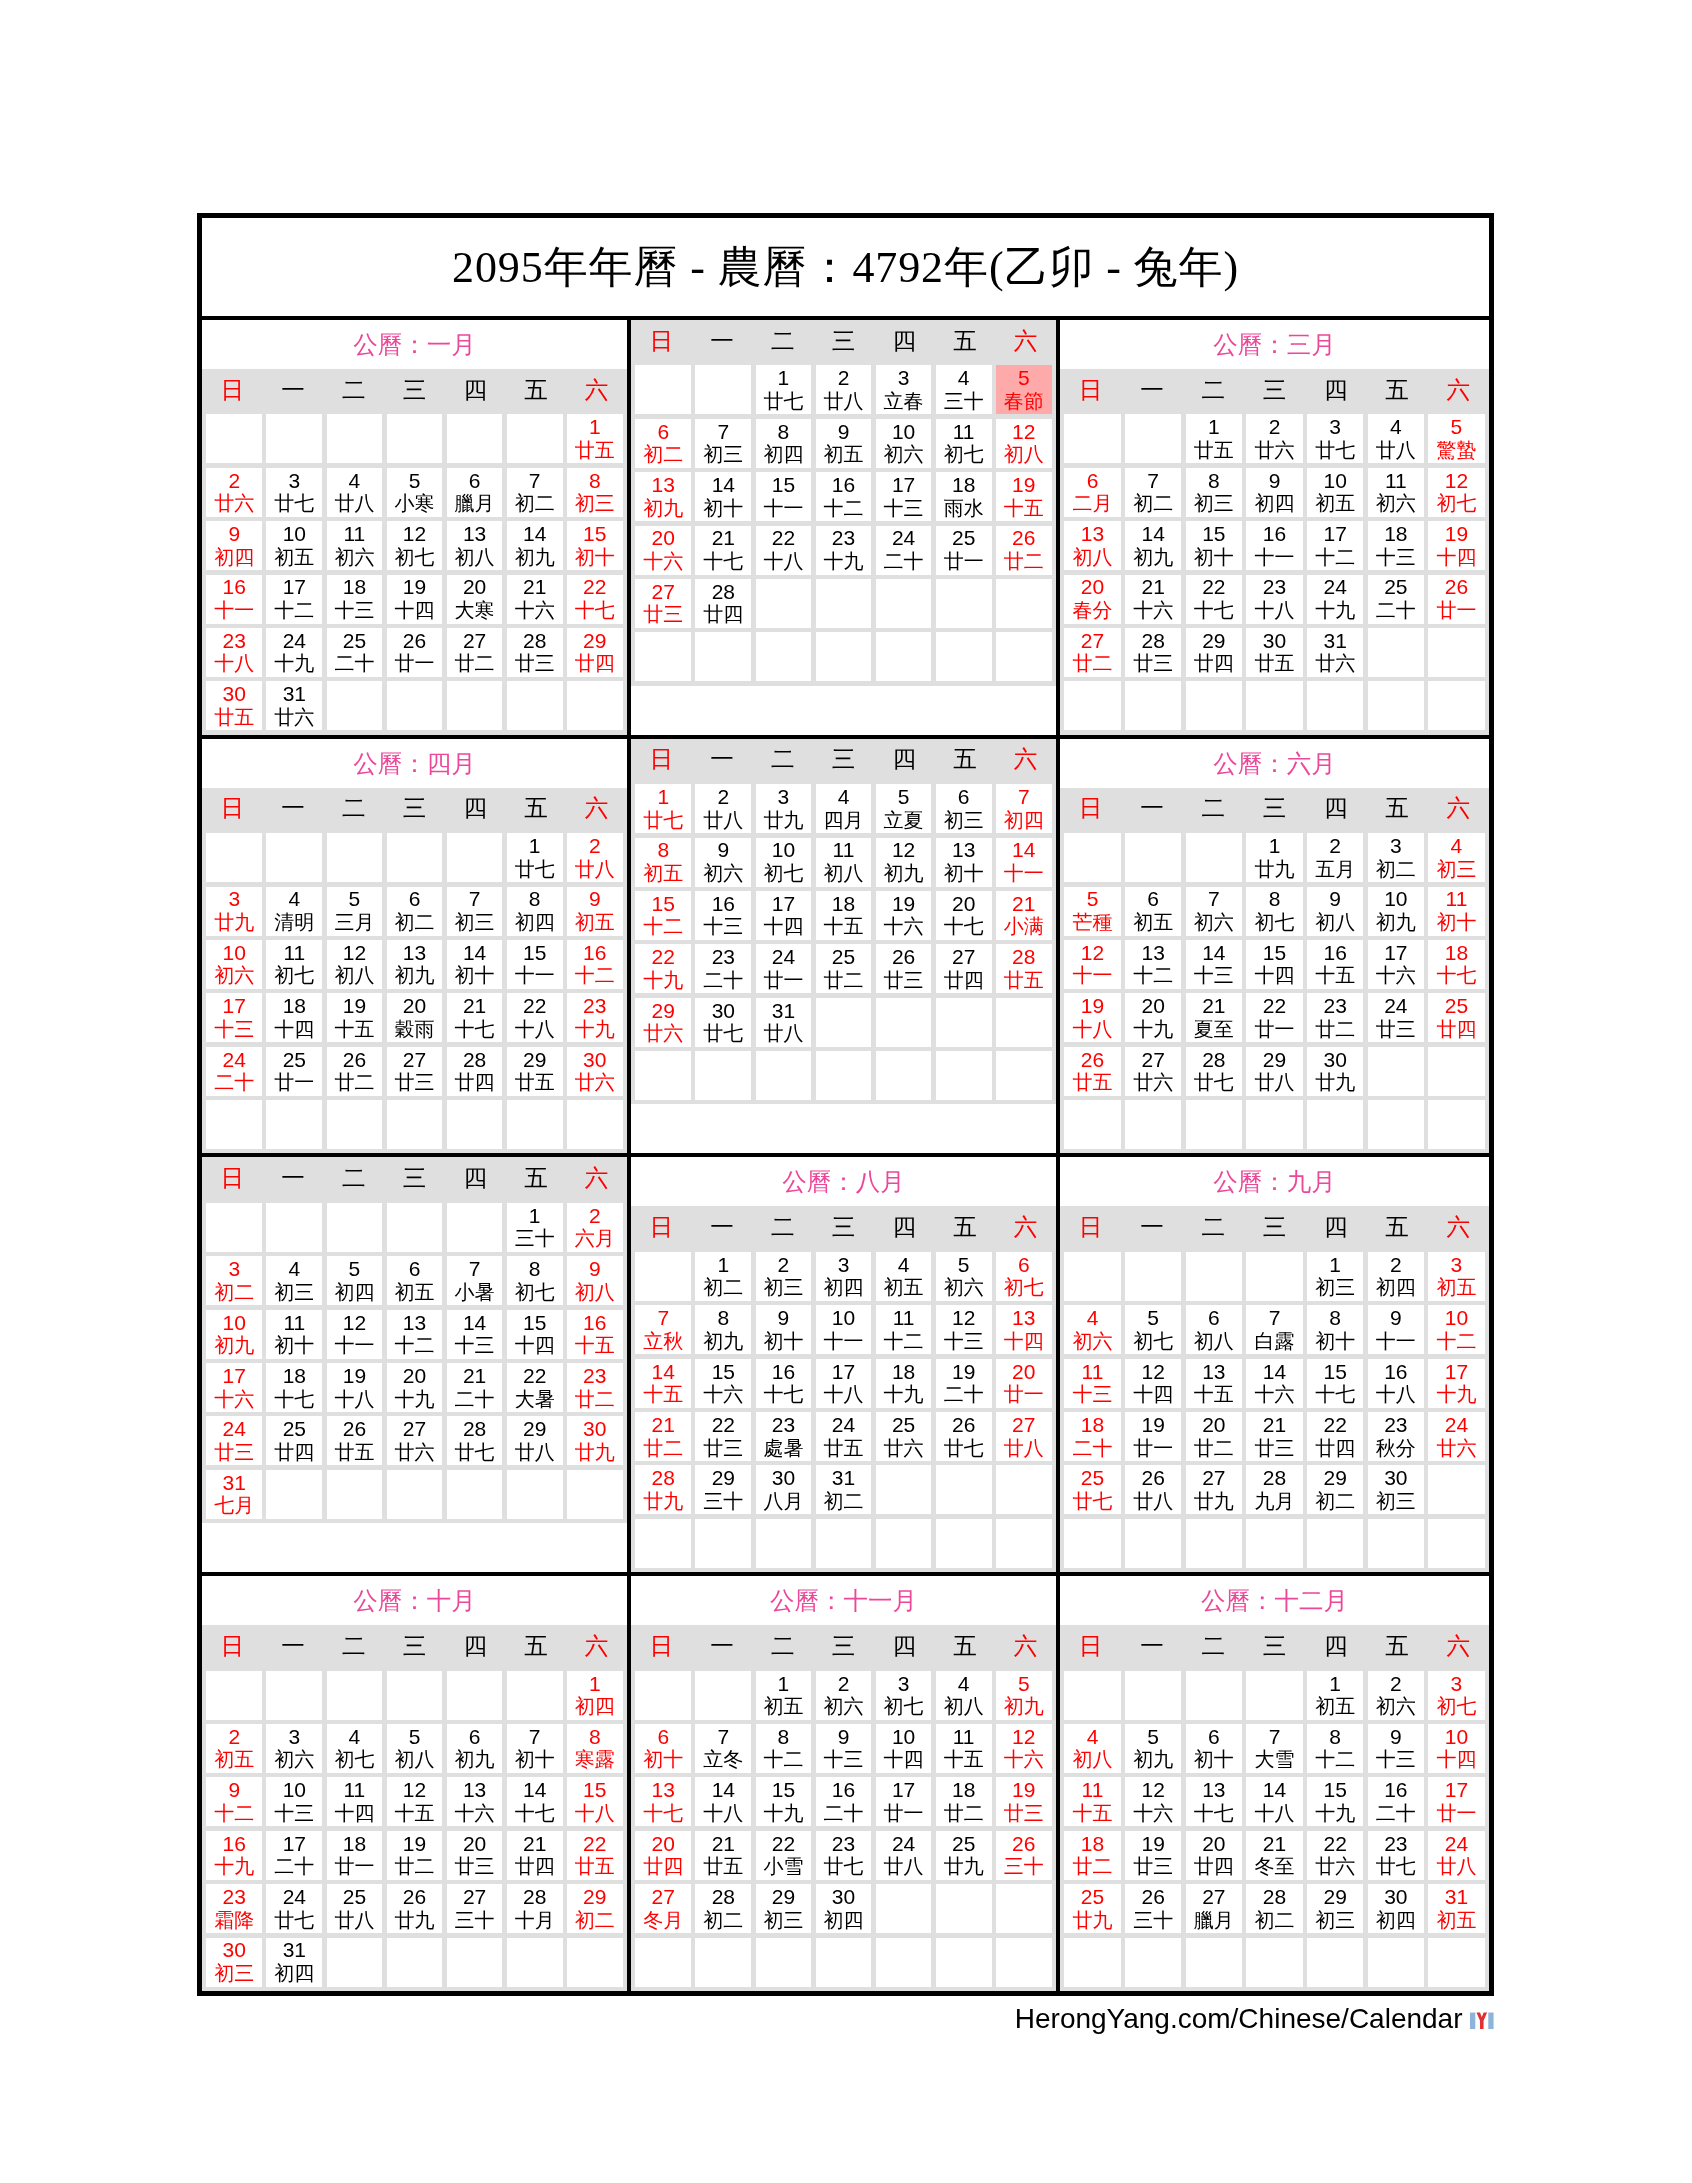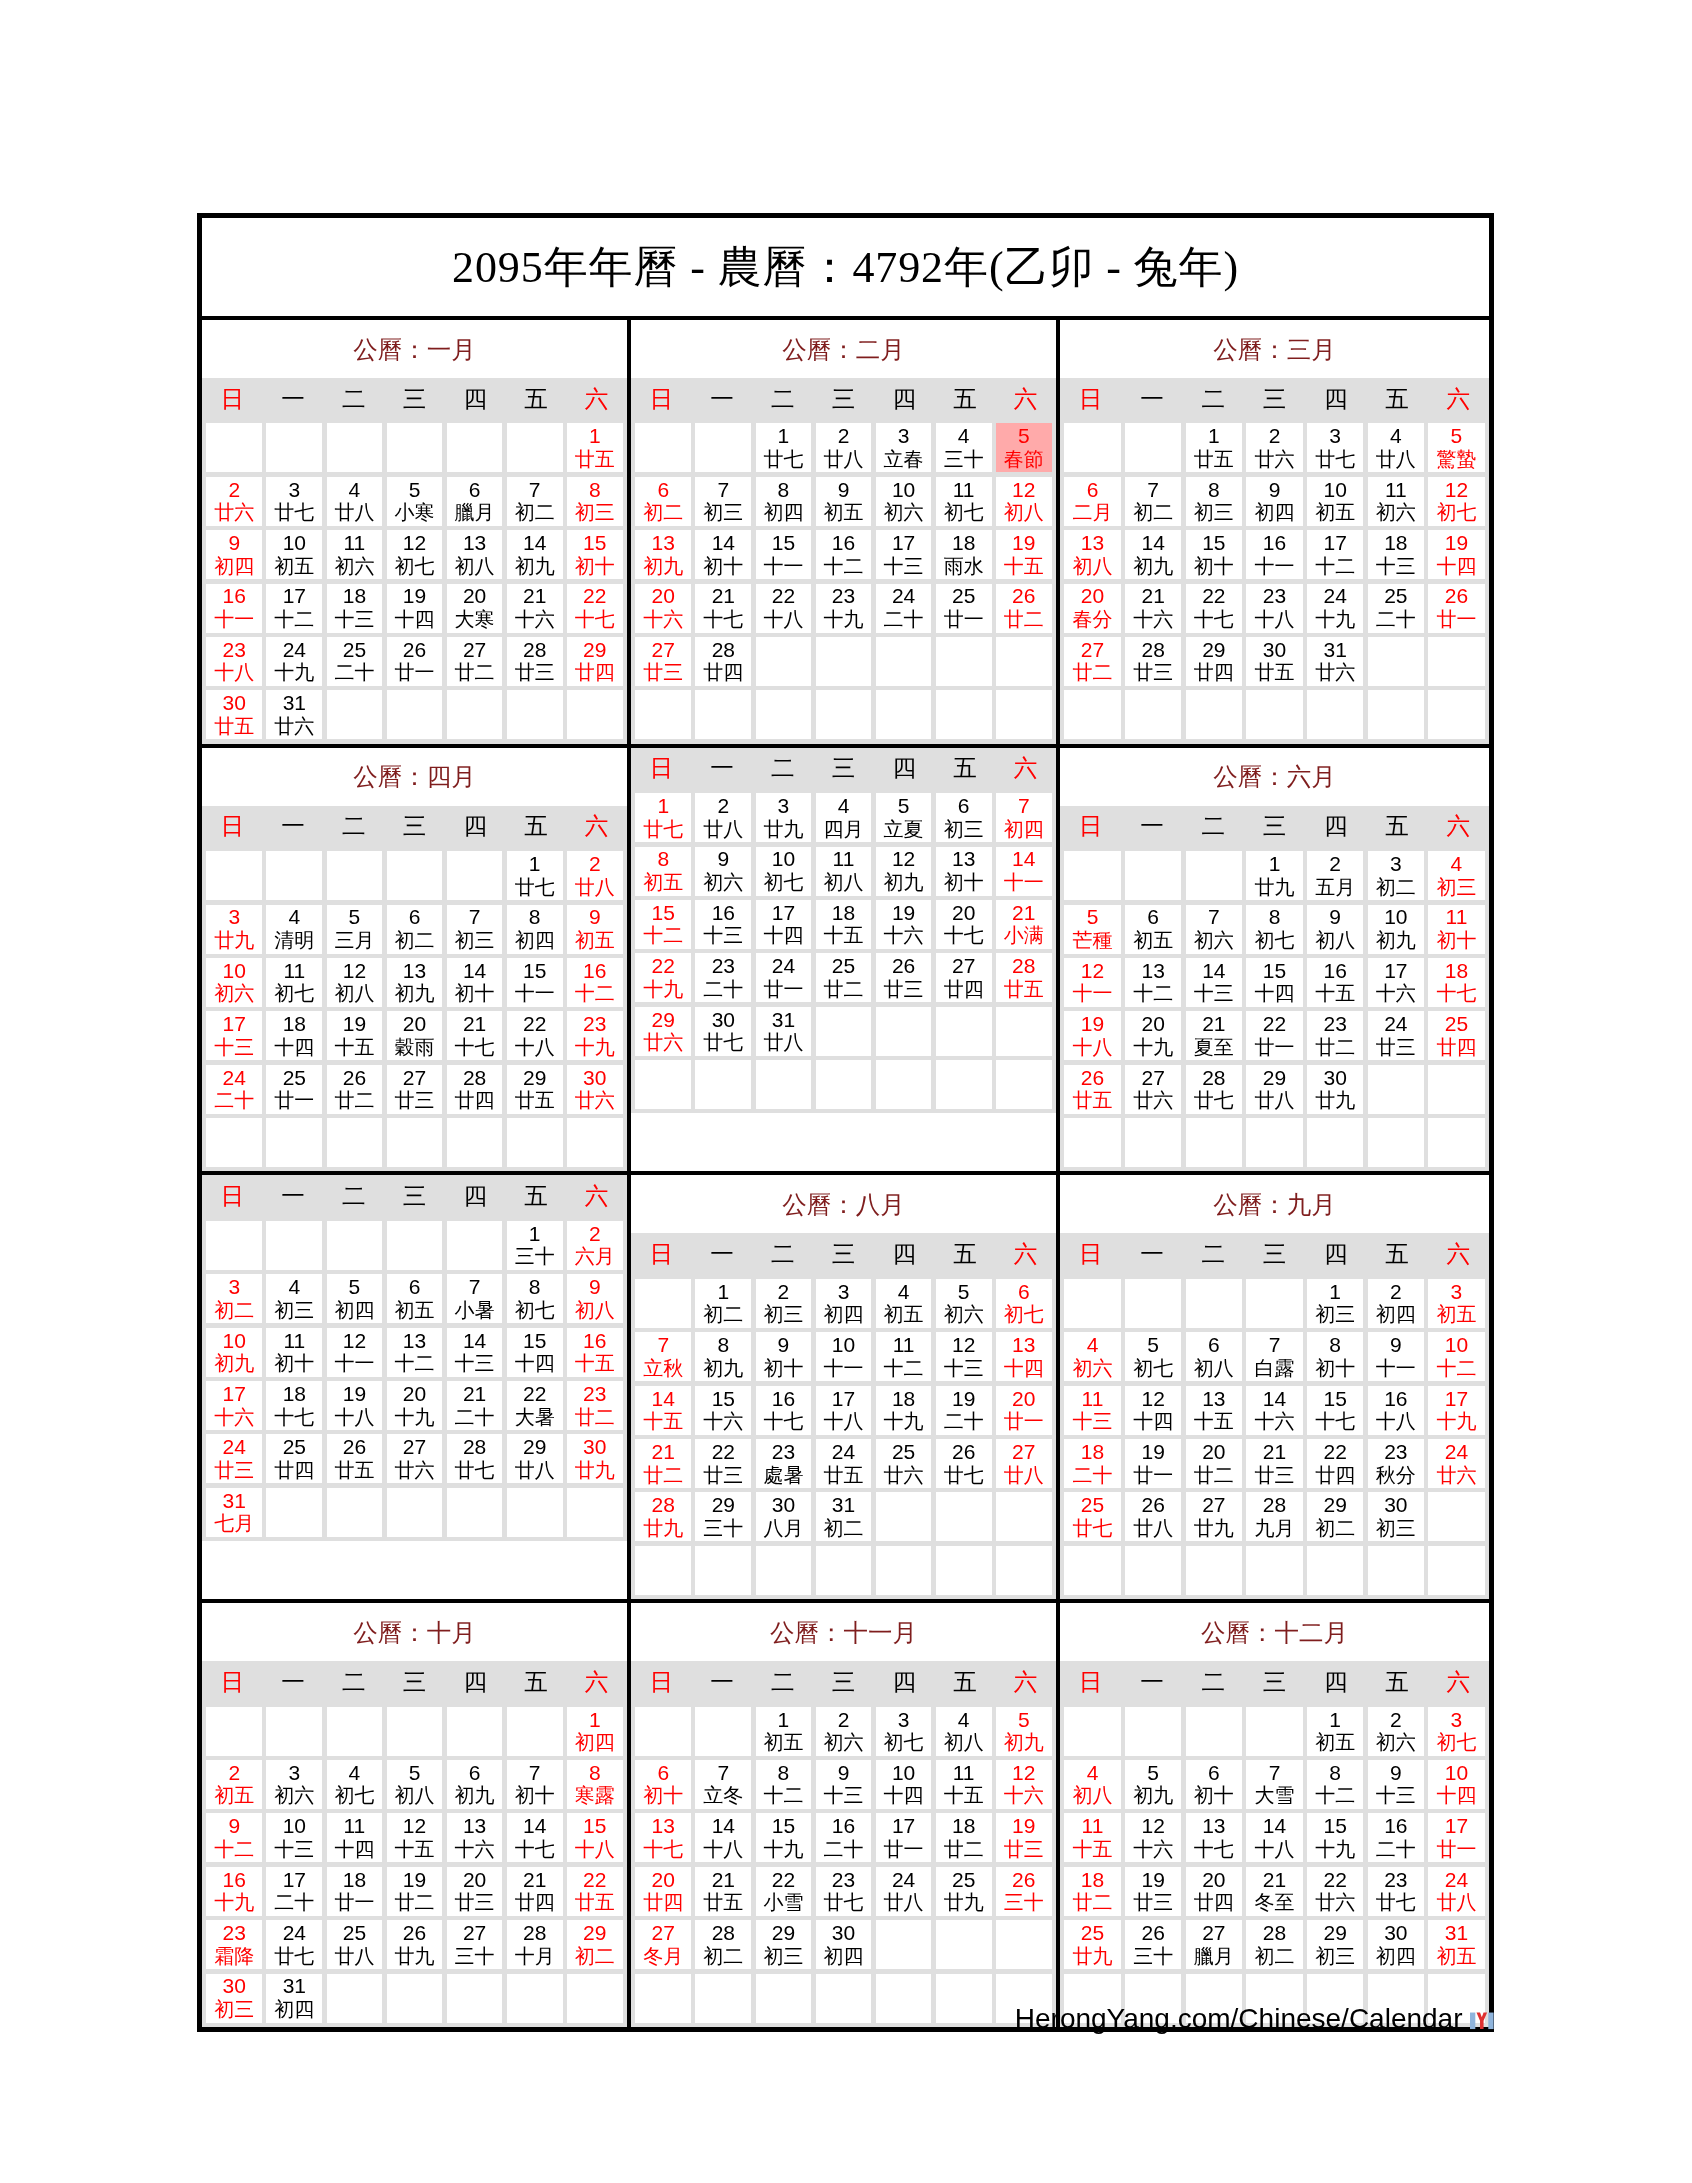--- a/index.html
+++ b/index.html
@@ -20,22 +20,22 @@
     background:#fff;
   }
   .months {
     display:grid; grid-template-columns:1fr 1fr 1fr;
     border-top:4.4px solid #000;
   }
   .month { background:#fff; border-right:4.4px solid #000; border-bottom:4.4px solid #000; }
   .month:nth-child(3n) { border-right:none;text-align:right; }
   .month:nth-child(n+10) { border-bottom:none; }
   .month-title {
-    height:58px; display:flex; align-items:center; justify-content:center;
-    font-size:24.5px; color:#7f1d1d; background:#fff;
+    height:49px; display:flex; align-items:center; justify-content:center;
+    font-size:24.5px; color:#ec4899; background:#fff;
   }
   .weekday-row {
     display:grid; grid-template-columns:repeat(7,1fr);
     background:#DFDFDF; height:41px;
   }
   .weekday-row span {
     display:flex; align-items:center; justify-content:center;
     font-size:23.6px; color:#000;
   }
   .weekday-row span.c0, .weekday-row span.c6 { color:#FF0000; }
@@ -242,21 +242,20 @@
             <span class="l"></span>
           </div>
           <div class="cell c6">
             <span class="d"></span>
             <span class="l"></span>
           </div>
         </div>
   </div>
 
   <div class="month">
-    <div class="month-title">公曆：二月</div>
     <div class="weekday-row">
           <span class="c0">日</span>
           <span class="c1">一</span>
           <span class="c2">二</span>
           <span class="c3">三</span>
           <span class="c4">四</span>
           <span class="c5">五</span>
           <span class="c6">六</span>
         </div>
     <div class="dates">

